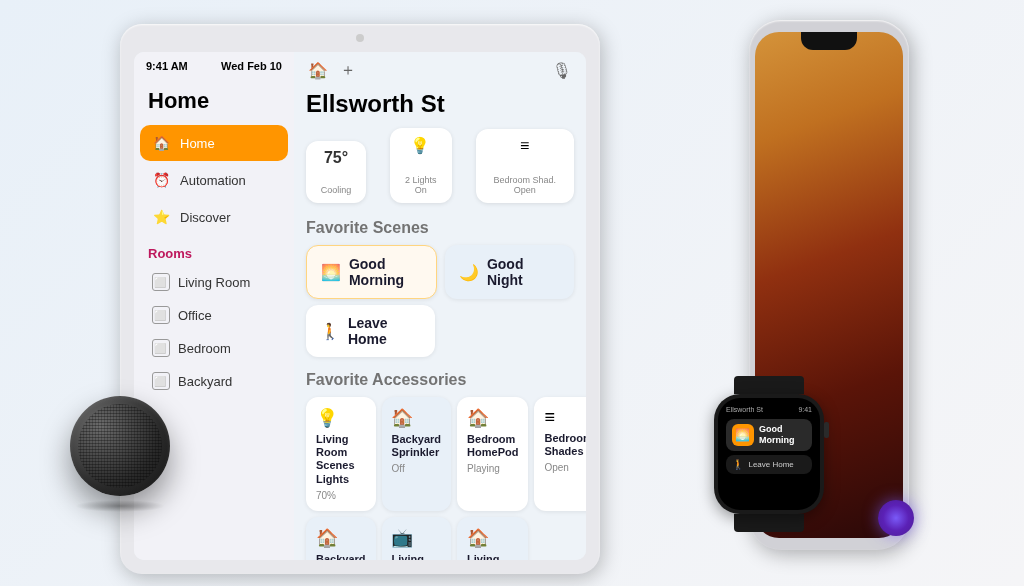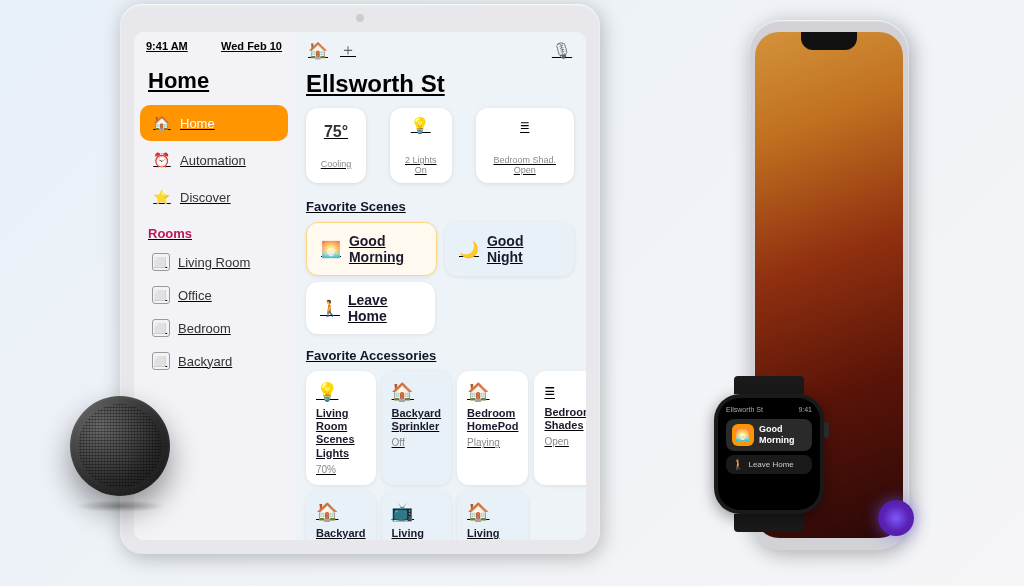--- a/index.html
+++ b/index.html
@@ -57,25 +57,24 @@
       width: 90px;
       height: 12px;
       background: radial-gradient(ellipse, rgba(0,0,0,0.3) 0%, transparent 70%);
       margin: 4px auto 0;
     }
 
     
     .ipad-wrapper {
       position: absolute;
       left: 120px;
-      top: 4px;
+      top: 24px;
       width: 480px;
       height: 550px;
       z-index: 5;
-      text-decoration: underline;
     }
     .ipad-frame {
       width: 480px;
       height: 550px;
       background: #e8e8ec;
       border-radius: 22px;
       padding: 28px 14px 14px 14px;
       box-shadow: 2px 4px 20px rgba(0,0,0,0.25), inset 0 1px 2px rgba(255,255,255,0.8);
       position: relative;
     }
@@ -201,20 +200,21 @@
     .main-title {
       font-size: 24px;
       font-weight: 700;
       color: #000;
       padding: 0 12px 10px;
     }
     .status-widgets {
       display: flex;
       gap: 24px;
       padding: 0 12px 12px;
+      align-items: flex-end;
     }
     .status-widget {
       background: white;
       border-radius: 12px;
       padding: 8px 10px;
       display: flex;
       flex-direction: column;
       align-items: center;
       justify-content: center;
       min-width: 60px;
@@ -229,23 +229,23 @@
       font-size: 9px;
       color: #888;
       text-align: center;
       margin-top: 18px;
     }
     .widget-icon {
       font-size: 16px;
       margin-bottom: 2px;
     }
     .section-label {
-      font-size: 13px;
+      font-size: 16px;
       font-weight: 600;
-      color: #0f172a;
+      color: #737373;
       padding: 4px 12px 8px;
     }
 
     
     .scenes-grid {
       display: flex;
       flex-direction: column;
       gap: 6px;
       padding: 0 12px 10px;
     }

